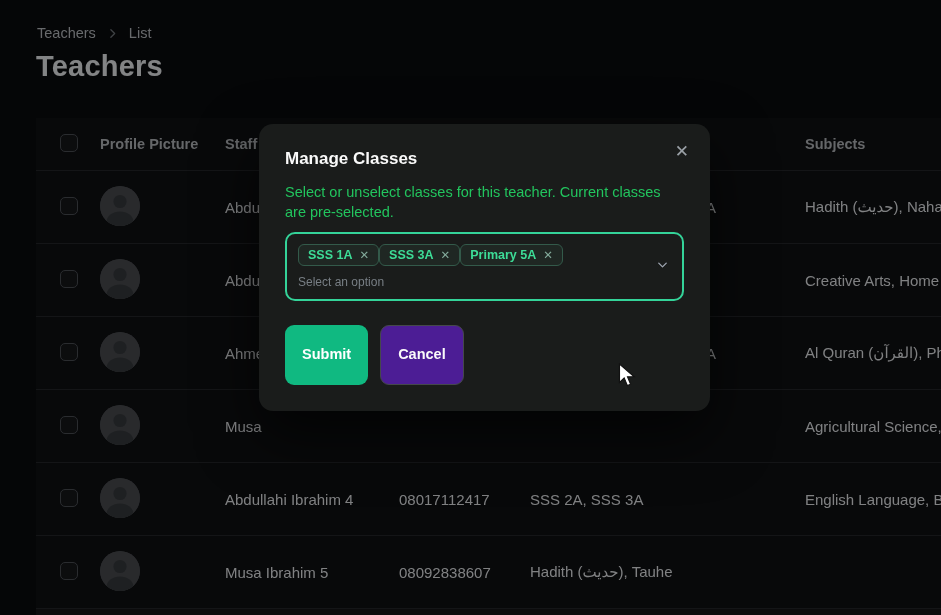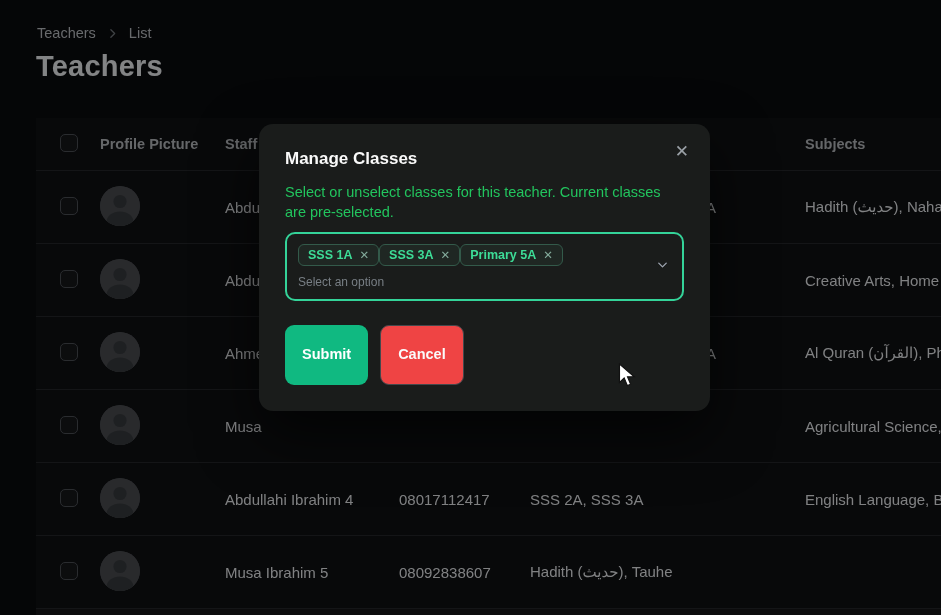--- a/index.html
+++ b/index.html
@@ -87,21 +87,21 @@
   }
   .tag-x { color:#84ac9c; font-weight:400; font-size:11.5px; cursor:pointer; }
   .select-placeholder { margin-top:9px; font-size:12px; color:#787f85; }
   .chevron { position:absolute; right:12px; top:50%; transform:translateY(-50%); }
   .modal-actions { margin-top:24px; display:flex; gap:12px; }
   .btn {
     font-family:inherit; font-size:14.5px; font-weight:700;
     border-radius:9px; padding:21px 17px; cursor:pointer; line-height:1.1;
   }
   .btn-submit { background:var(--accent-green, #10b981); color:#fff; border:none; }
-  .btn-cancel { background:#ef4444; color:#fafafa; border:1px solid #45484c; }
+  .btn-cancel { background:#4c1d95; color:#fafafa; border:1px solid #45484c; }
 
   
   .cursor { position:absolute; left:618px; top:363px; z-index:50; pointer-events:none; }
 </style>
 </head>
 <body>
 
 <div class="page">
 
   <div class="breadcrumb">

